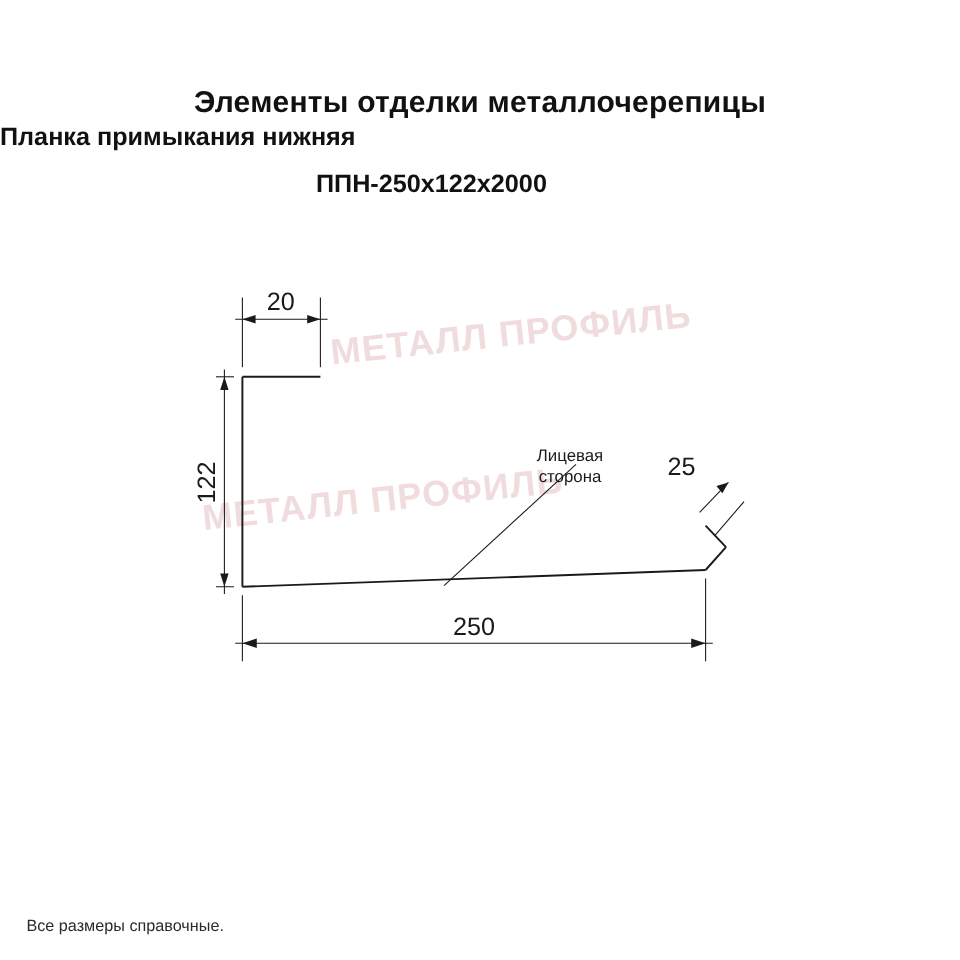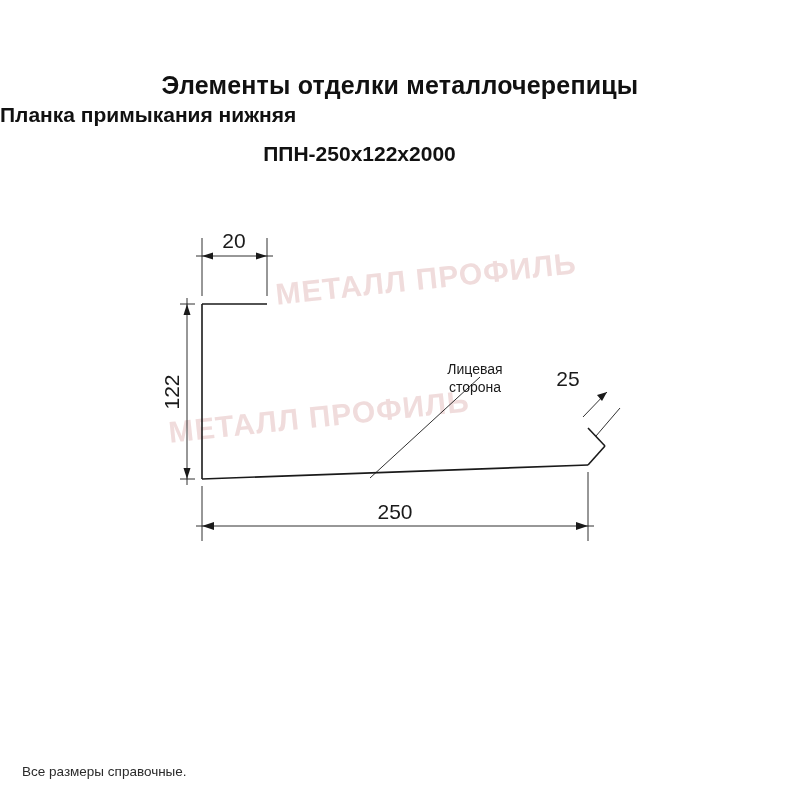--- a/index.html
+++ b/index.html
@@ -48,21 +48,21 @@
     left: 0;
     width: 719px;
     text-align: center;
     font-size: 21px;
     font-weight: bold;
     color: #111;
   }
   
   .drawing {
     position: absolute;
-    top: 196px;
+    top: 206px;
     left: 60px;
     width: 700px;
     height: 420px;
   }
   .drawing svg {
     display: block;
   }
   
   .wm {
     position: absolute;

